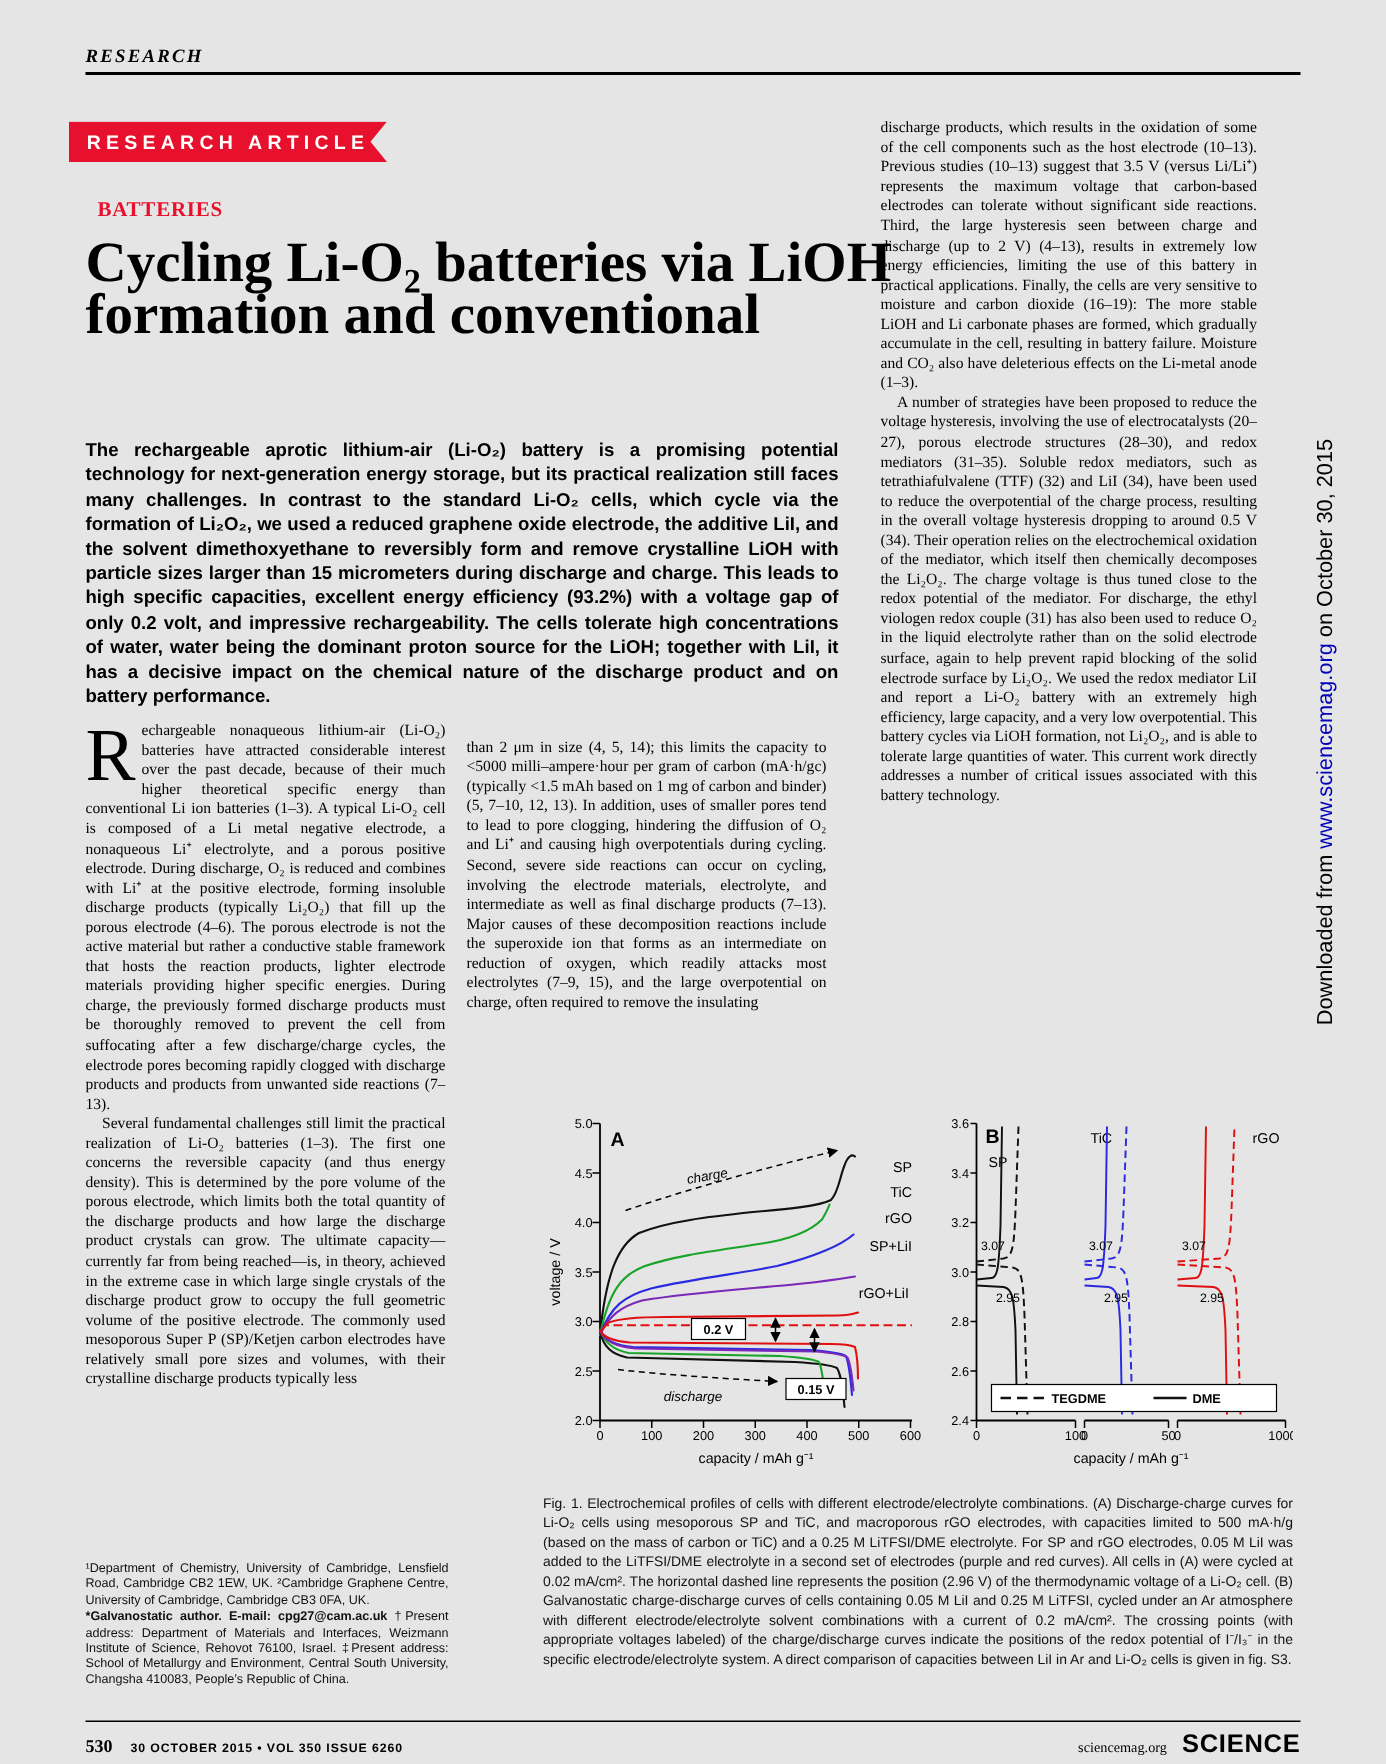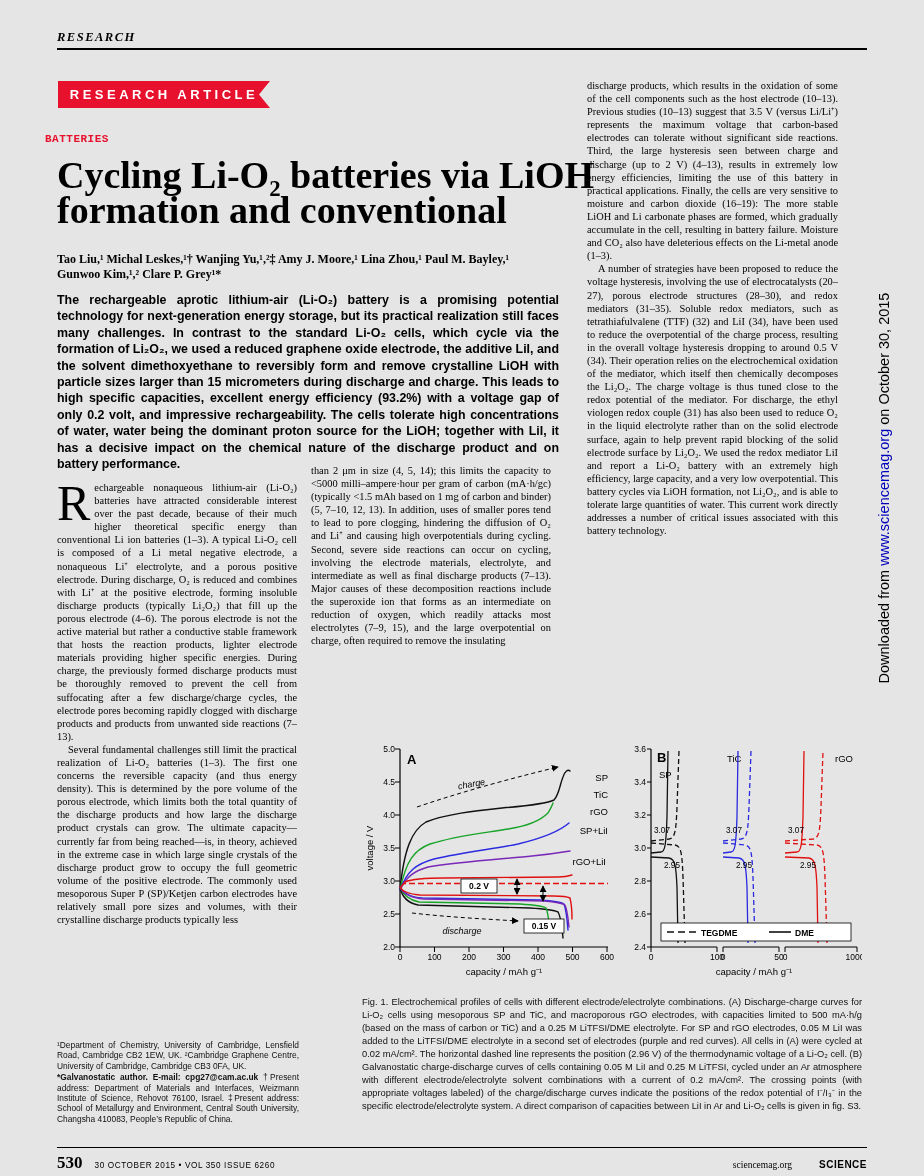--- a/index.html
+++ b/index.html
@@ -3,57 +3,57 @@
 <meta charset="utf-8">
 <style>
   html,body{margin:0;padding:0;background:#ffffff;}
   .page{position:relative;width:924px;height:1176px;background:#e5e5e5;overflow:hidden;
         font-family:"Liberation Serif",serif;color:#000;}
   .abs{position:absolute;}
 
   .runhead{left:57px;top:30px;font-weight:bold;font-style:italic;font-size:12.5px;letter-spacing:1.5px;}
   .runhead-rule{left:57px;top:48px;width:810px;border-top:2.2px solid #000;height:0;}
 
-  .banner{left:58px;top:81px;width:212px;height:27px;background:#e8112d;color:#fff;
+  .banner{left:46px;top:81px;width:212px;height:27px;background:#e8112d;color:#fff;
           font-family:"Liberation Sans",sans-serif;font-weight:bold;font-size:13px;
           letter-spacing:3.5px;line-height:27px;text-align:center;
           clip-path:polygon(0 0,100% 0,calc(100% - 11px) 50%,100% 100%,0 100%);}
-  .section-label{left:45px;top:133px;color:#e8112d;font-family:Liberation Mono, monospace;
-          font-weight:bold;font-size:11px;letter-spacing:.5px;}
+  .section-label{left:65px;top:133px;color:#e8112d;font-family:Liberation Serif, serif;
+          font-weight:bold;font-size:14px;letter-spacing:.5px;}
 
   .title{left:57px;top:158px;width:540px;font-weight:bold;font-size:38px;line-height:35px;}
   .authors{left:57px;top:252px;width:560px;font-weight:bold;font-size:12px;line-height:15px;white-space:nowrap;}
   .abstract{left:57px;top:292px;width:502px;font-family:"Liberation Sans",sans-serif;
           font-weight:bold;font-size:12.4px;line-height:16.4px;text-align:justify;}
 
   .bodycol{font-size:10.4px;line-height:13.1px;text-align:justify;overflow:hidden;}
   .bodycol p{margin:0;}
   .bodycol p.ind{text-indent:11px;}
   .col1{left:57px;top:481px;width:240px;height:540px;}
-  .col2{left:311px;top:464px;width:240px;height:200px;}
+  .col2{left:311px;top:492px;width:240px;height:200px;}
   .col3{left:587px;top:79px;width:251px;height:660px;}
   .dropcap{float:left;font-size:50px;line-height:41px;padding:2px 4px 0 0;}
 
   .footnotes{left:57px;top:1022px;width:242px;font-family:"Liberation Sans",sans-serif;
           font-size:8.4px;line-height:10.4px;text-align:justify;color:#111;margin-top:18px;}
   .footnotes p{margin:0 0 1px 0;}
   .fn-bold{font-weight:bold;}
 
   .figure{left:362px;top:737px;width:500px;}
   .charts{display:flex;}
   .caption{margin-top:7px;width:500px;font-family:"Liberation Sans",sans-serif;
           font-size:9.3px;line-height:13px;text-align:justify;color:#111;}
   .cap-bold{font-weight:normal;}
 
   .footer-rule{left:57px;top:1147px;width:810px;border-top:1px solid #000;height:0;}
   .footer{left:57px;top:1153px;width:810px;display:flex;justify-content:space-between;align-items:baseline;}
-  .pagenum{font-weight:bold;font-size:17px;}
-  .issue{font-family:"Liberation Sans",sans-serif;font-weight:normal;font-size:8.2px;letter-spacing:.6px;margin-left:8px;}
+  .pagenum{font-weight:bold;font-size:12px;}
+  .issue{font-family:"Liberation Sans",sans-serif;font-weight:bold;font-size:8.2px;letter-spacing:.6px;margin-left:8px;}
   .site{font-size:9.5px;}
-  .brand{font-family:"Liberation Sans",sans-serif;font-weight:bold;font-size:10px;letter-spacing:.5px;margin-left:23px;}
+  .brand{font-family:"Liberation Sans",sans-serif;font-weight:bold;font-size:17px;letter-spacing:.5px;margin-left:6px;}
 
   .sidebar{left:876px;top:748px;width:520px;transform:rotate(-90deg);transform-origin:0 0;
           font-family:"Liberation Sans",sans-serif;font-size:14.5px;text-align:center;color:#000;}
   .sidebar .url{color:#0000bb;}
 
   svg text{font-family:"Liberation Sans",sans-serif;fill:#000;}
   .tick{font-size:8.5px;}
   .axlabel{font-size:9.5px;}
   .pl{font-size:13px;font-weight:bold;}
   .slabel{font-size:9.5px;}
@@ -71,24 +71,20 @@
   <div class="abs runhead-rule"></div>
 
   <div class="abs banner">RESEARCH ARTICLE</div>
   <div class="abs section-label">BATTERIES</div>
 
   <div class="abs title">
     <div>Cycling Li-O₂ batteries via LiOH</div>
     <div>formation and conventional</div>
   </div>
 
-  <div class="abs authors">
-    <div>Tao Liu,¹ Michal Leskes,¹† Wanjing Yu,¹,²‡ Amy J. Moore,¹ Lina Zhou,¹ Paul M. Bayley,¹</div>
-    <div>Gunwoo Kim,¹,² Clare P. Grey¹*</div>
-  </div>
 
   <div class="abs abstract">The rechargeable aprotic lithium-air (Li-O₂) battery is a promising potential technology for next-generation energy storage, but its practical realization still faces many challenges. In contrast to the standard Li-O₂ cells, which cycle via the formation of Li₂O₂, we used a reduced graphene oxide electrode, the additive LiI, and the solvent dimethoxyethane to reversibly form and remove crystalline LiOH with particle sizes larger than 15 micrometers during discharge and charge. This leads to high specific capacities, excellent energy efficiency (93.2%) with a voltage gap of only 0.2 volt, and impressive rechargeability. The cells tolerate high concentrations of water, water being the dominant proton source for the LiOH; together with LiI, it has a decisive impact on the chemical nature of the discharge product and on battery performance.</div>
 
   <div class="abs bodycol col1">
     <p><span class="dropcap">R</span><span>echargeable nonaqueous lithium-air (Li-O₂) batteries have attracted considerable interest over the past decade, because of their much higher theoretical specific energy than conventional Li ion batteries (1–3). A typical Li-O₂ cell is composed of a Li metal negative electrode, a nonaqueous Li⁺ electrolyte, and a porous positive electrode. During discharge, O₂ is reduced and combines with Li⁺ at the positive electrode, forming insoluble discharge products (typically Li₂O₂) that fill up the porous electrode (4–6). The porous electrode is not the active material but rather a conductive stable framework that hosts the reaction products, lighter electrode materials providing higher specific energies. During charge, the previously formed discharge products must be thoroughly removed to prevent the cell from suffocating after a few discharge/charge cycles, the electrode pores becoming rapidly clogged with discharge products and products from unwanted side reactions (7–13).</span></p>
     <p class="ind">Several fundamental challenges still limit the practical realization of Li-O₂ batteries (1–3). The first one concerns the reversible capacity (and thus energy density). This is determined by the pore volume of the porous electrode, which limits both the total quantity of the discharge products and how large the discharge product crystals can grow. The ultimate capacity—currently far from being reached—is, in theory, achieved in the extreme case in which large single crystals of the discharge product grow to occupy the full geometric volume of the positive electrode. The commonly used mesoporous Super P (SP)/Ketjen carbon electrodes have relatively small pore sizes and volumes, with their crystalline discharge products typically less</p>
   </div>
 
   <div class="abs bodycol col2">
     <p>than 2 μm in size (4, 5, 14); this limits the capacity to &lt;5000 milli–ampere·hour per gram of carbon (mA·h/gc) (typically &lt;1.5 mAh based on 1 mg of carbon and binder) (5, 7–10, 12, 13). In addition, uses of smaller pores tend to lead to pore clogging, hindering the diffusion of O₂ and Li⁺ and causing high overpotentials during cycling. Second, severe side reactions can occur on cycling, involving the electrode materials, electrolyte, and intermediate as well as final discharge products (7–13). Major causes of these decomposition reactions include the superoxide ion that forms as an intermediate on reduction of oxygen, which readily attacks most electrolytes (7–9, 15), and the large overpotential on charge, often required to remove the insulating</p>

